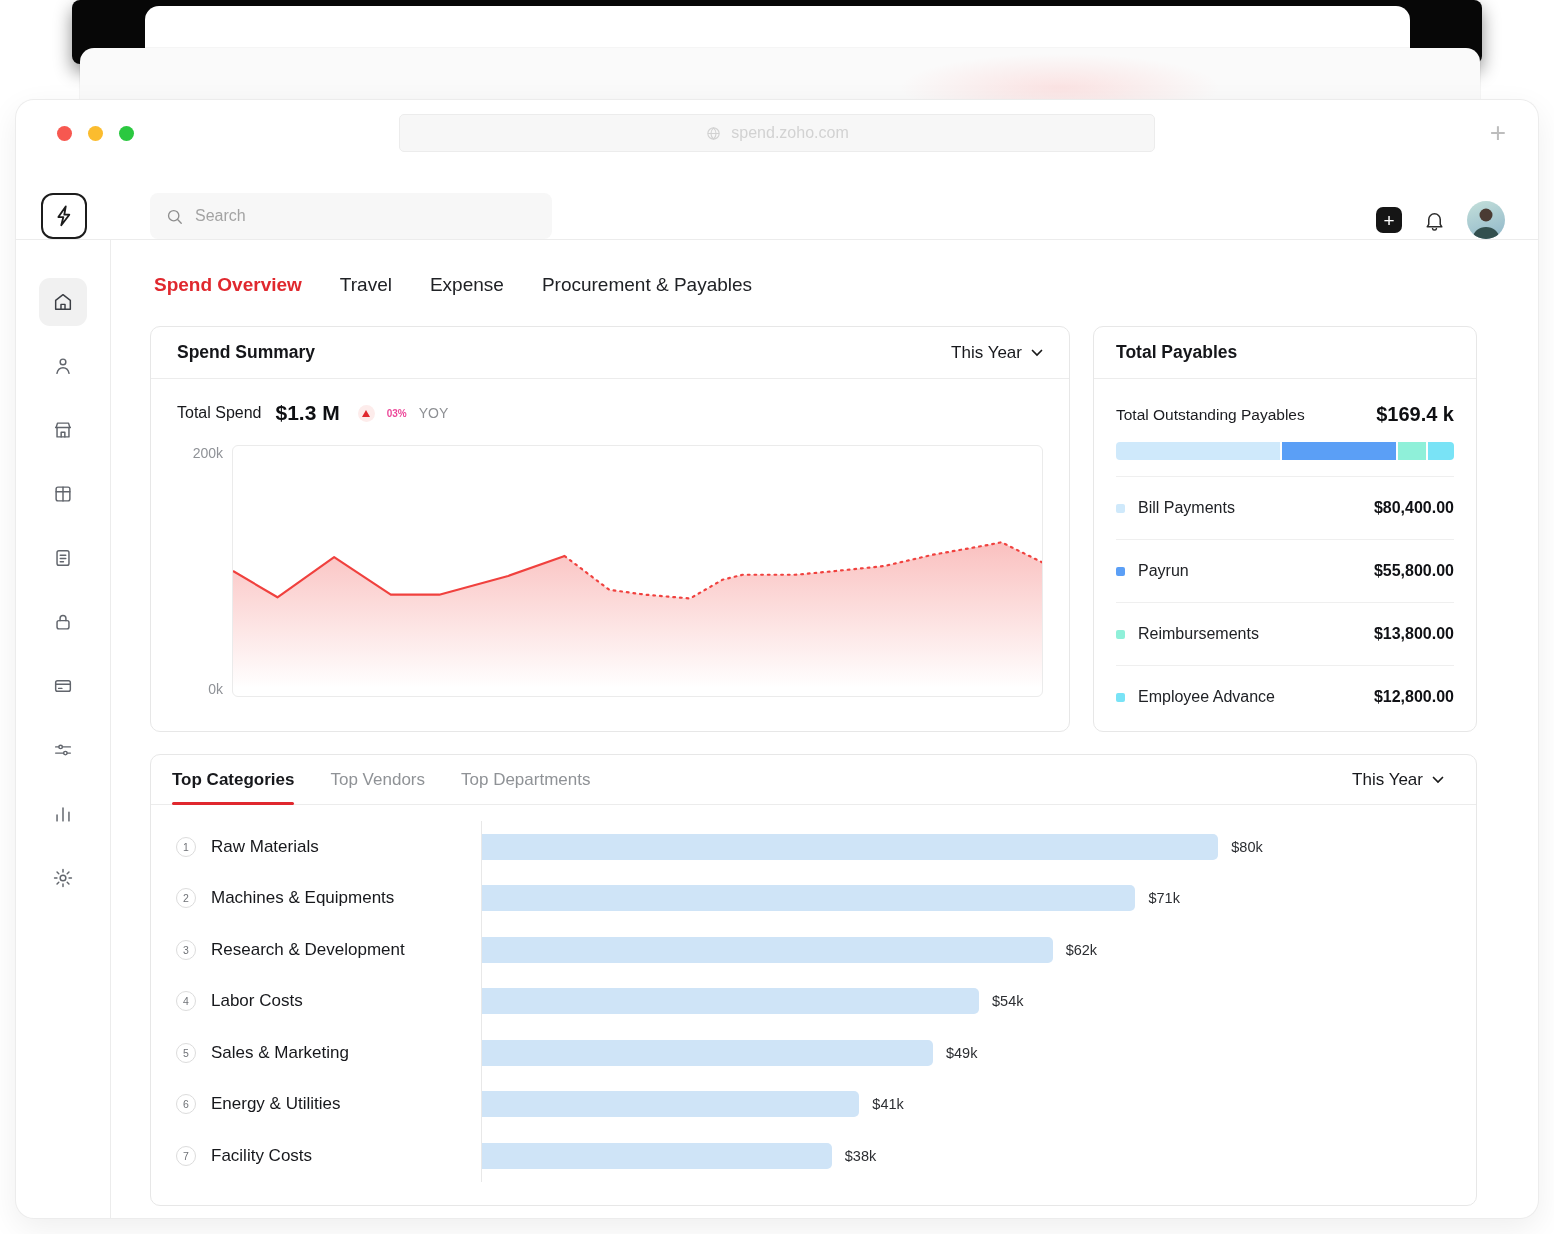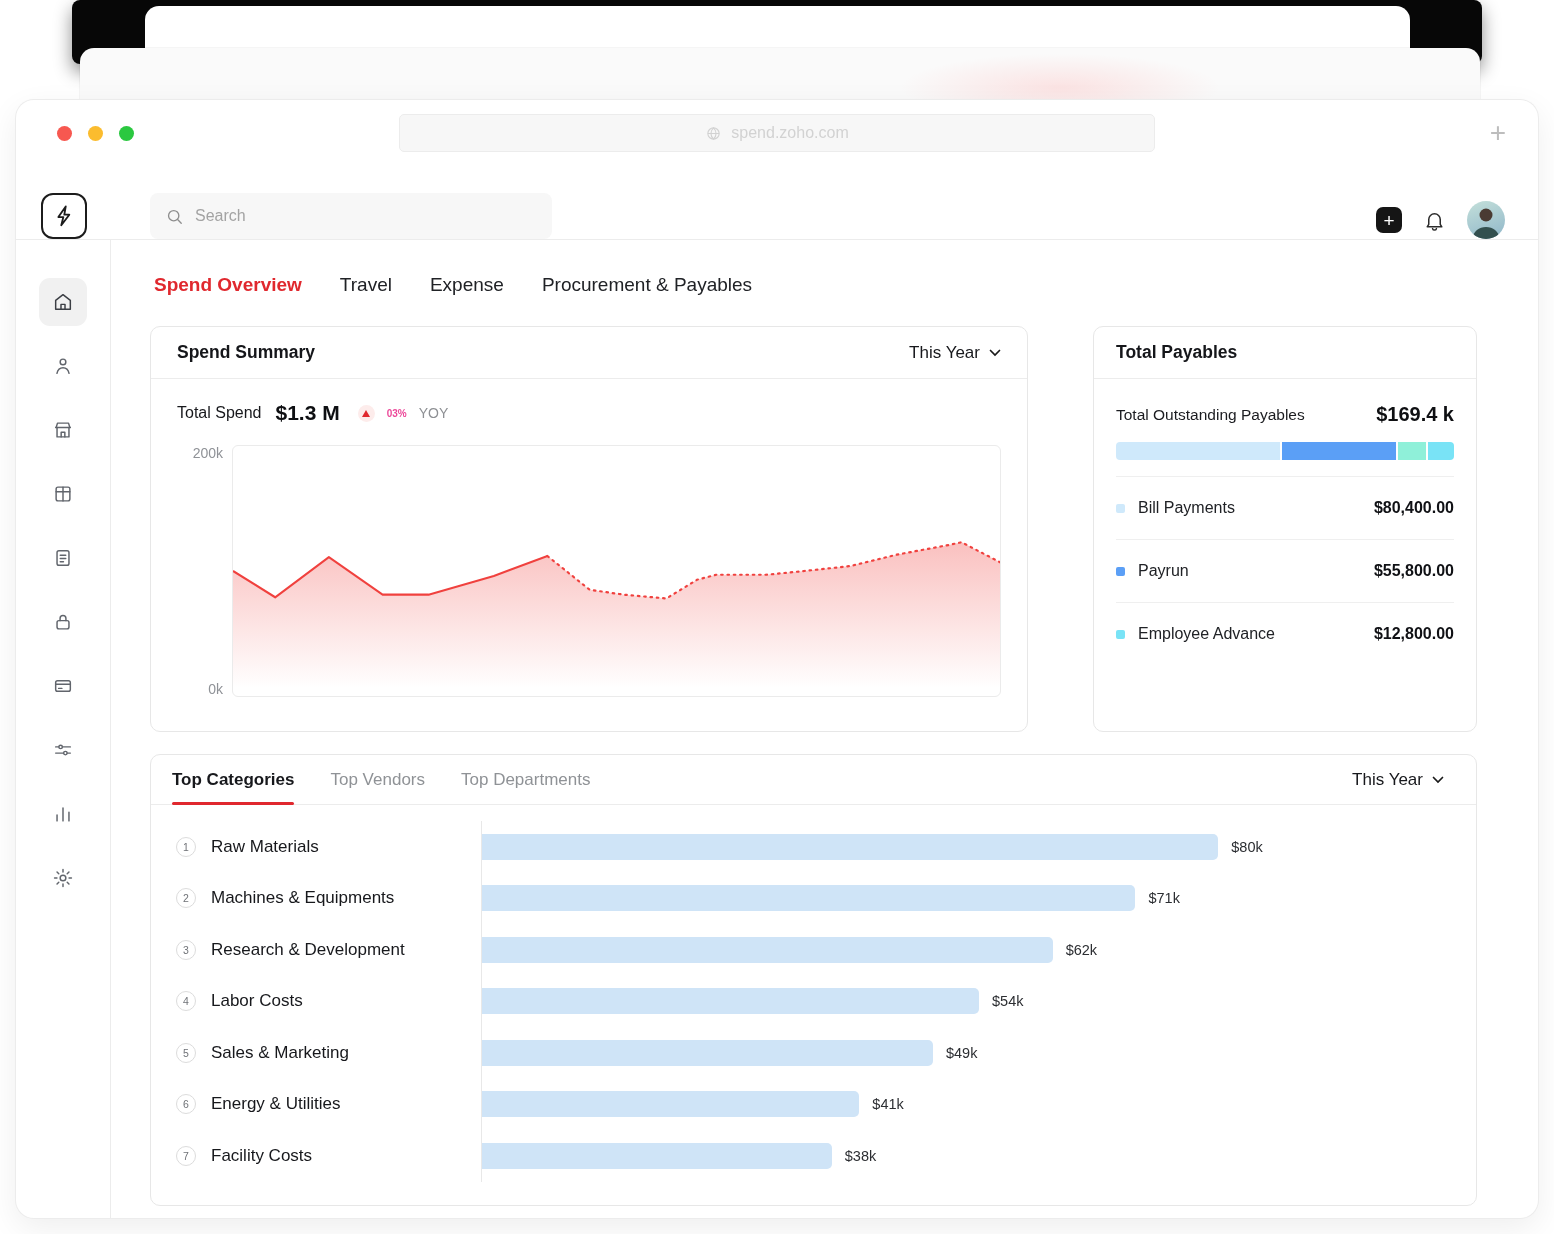--- a/index.html
+++ b/index.html
@@ -85,21 +85,21 @@
              border-bottom:7px solid #e0282e; }
   .yoy-pct { color:#ec4899; font-weight:700; font-size:10px; }
   .yoy-label { color:#8e9094; font-size:14px; }
   .chart-area { display:flex; margin-top:2px; padding-bottom:26px; }
   .y-axis { width:46px; margin-right:9px; height:252px; display:flex; flex-direction:column;
             justify-content:space-between; align-items:flex-end; font-size:14px; color:#8f9297; }
   .chart-box { flex:1; height:252px; border:1px solid #ebebeb; border-radius:6px; position:relative; overflow:hidden; }
   .chart-box svg { position:absolute; inset:0; width:100%; height:100%; }
 
   
-  .pay-card { width:384px; display:flex; flex-direction:column;margin-left:42px; }
+  .pay-card { width:384px; display:flex; flex-direction:column; }
   .pay-body { padding:0 22px; }
   .outstanding { display:flex; align-items:center; justify-content:space-between; padding-top:24px; }
   .outstanding-label { font-size:15.5px; color:#1b1c20; }
   .outstanding-value { font-size:20px; font-weight:700; color:#0e0f12; }
   .stacked { display:flex; height:18px; border-radius:4px; overflow:hidden; margin-top:16px; }
   .seg + .seg { margin-left:2px; }
   .pay-list { margin-top:16px; }
   .pay-row { display:flex; align-items:center; height:63px; border-top:1px solid #efefef; }
   .bullet { width:9px; height:9px; border-radius:2px; margin-right:13px; }
   .pay-label { font-size:16px; color:#202226; }
@@ -347,20 +347,25 @@
                   <span class="bullet" style="background:#cfe9fb"></span>
                   <span class="pay-label">Bill Payments</span>
                   <span class="pay-value">$80,400.00</span>
                 </div>
                 <div class="pay-row">
                   <span class="bullet" style="background:#5b9ff6"></span>
                   <span class="pay-label">Payrun</span>
                   <span class="pay-value">$55,800.00</span>
                 </div>
                 <div class="pay-row">
+                  <span class="bullet" style="background:#8ff0d9"></span>
+                  <span class="pay-label">Reimbursements</span>
+                  <span class="pay-value">$13,800.00</span>
+                </div>
+                <div class="pay-row">
                   <span class="bullet" style="background:#79e3f6"></span>
                   <span class="pay-label">Employee Advance</span>
                   <span class="pay-value">$12,800.00</span>
                 </div>
               </div>
           </div>
         </section>
       </div>
 
       <section class="card cat-card">

